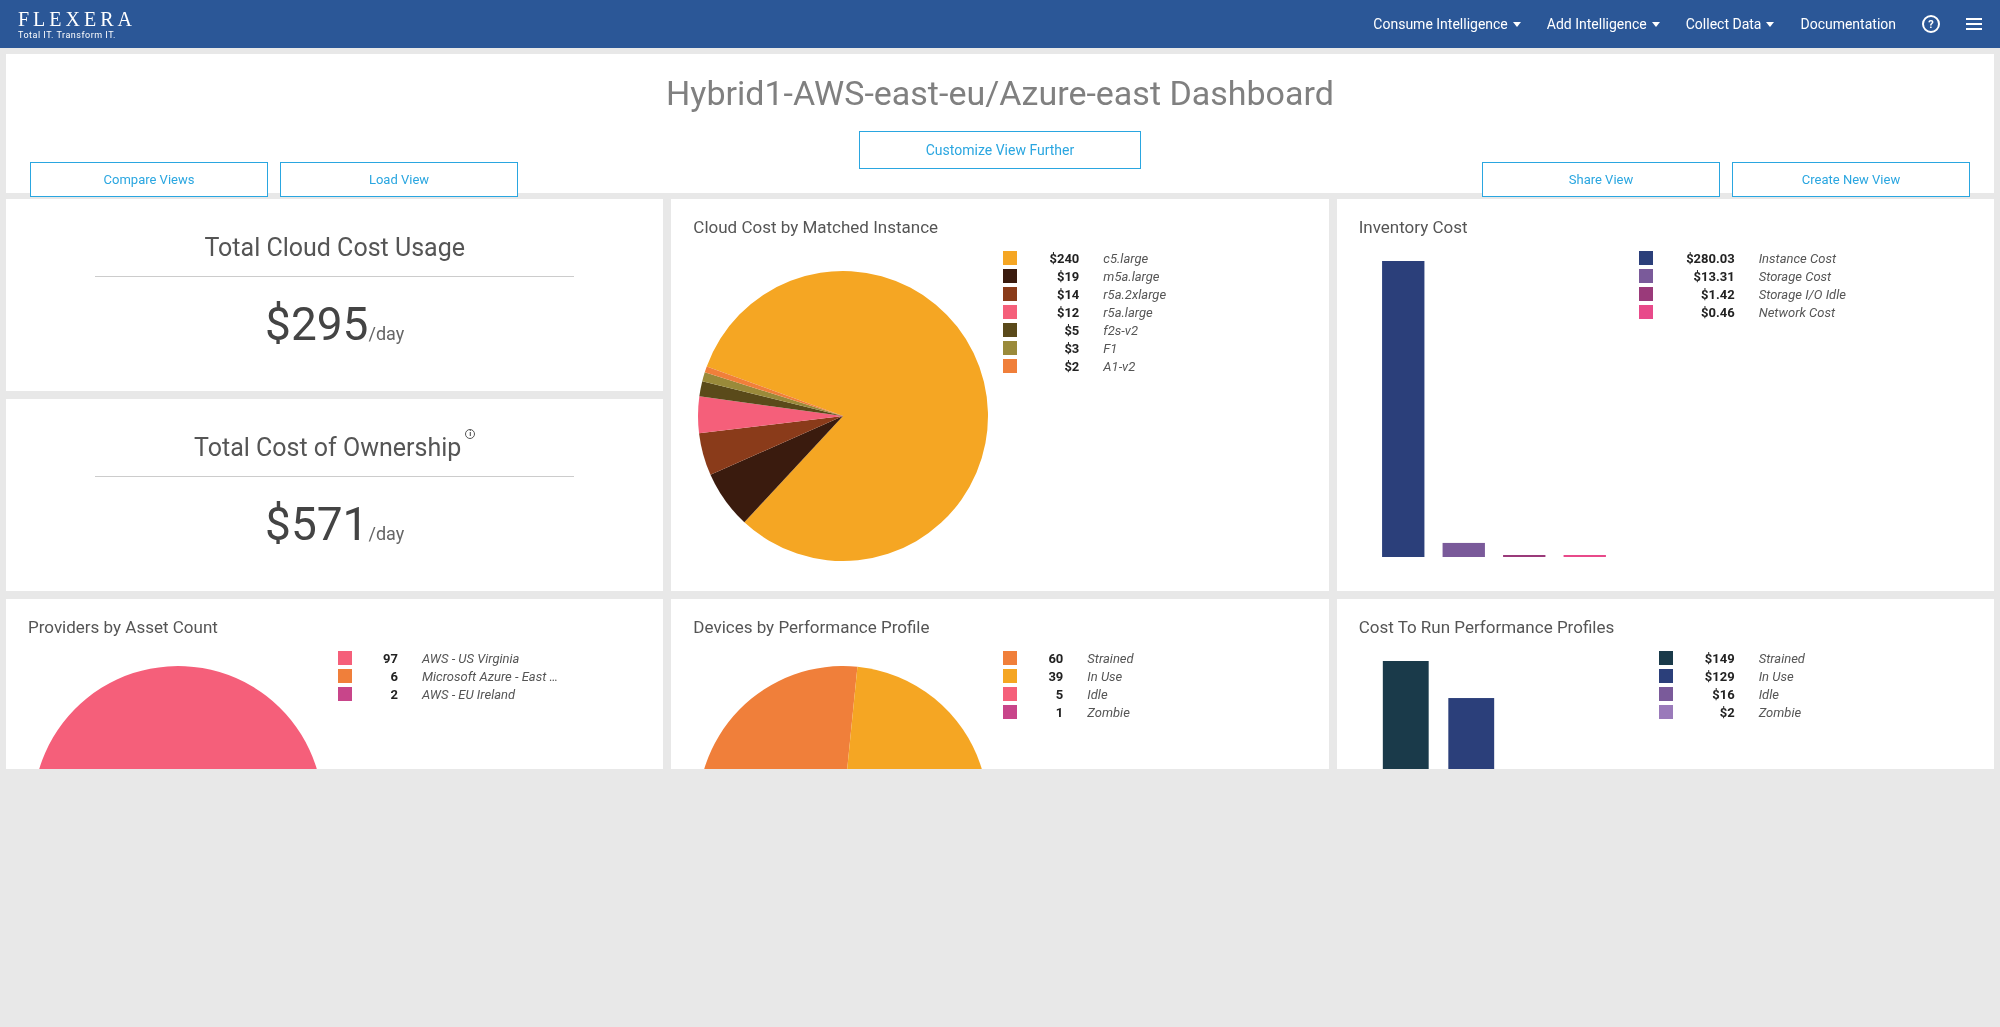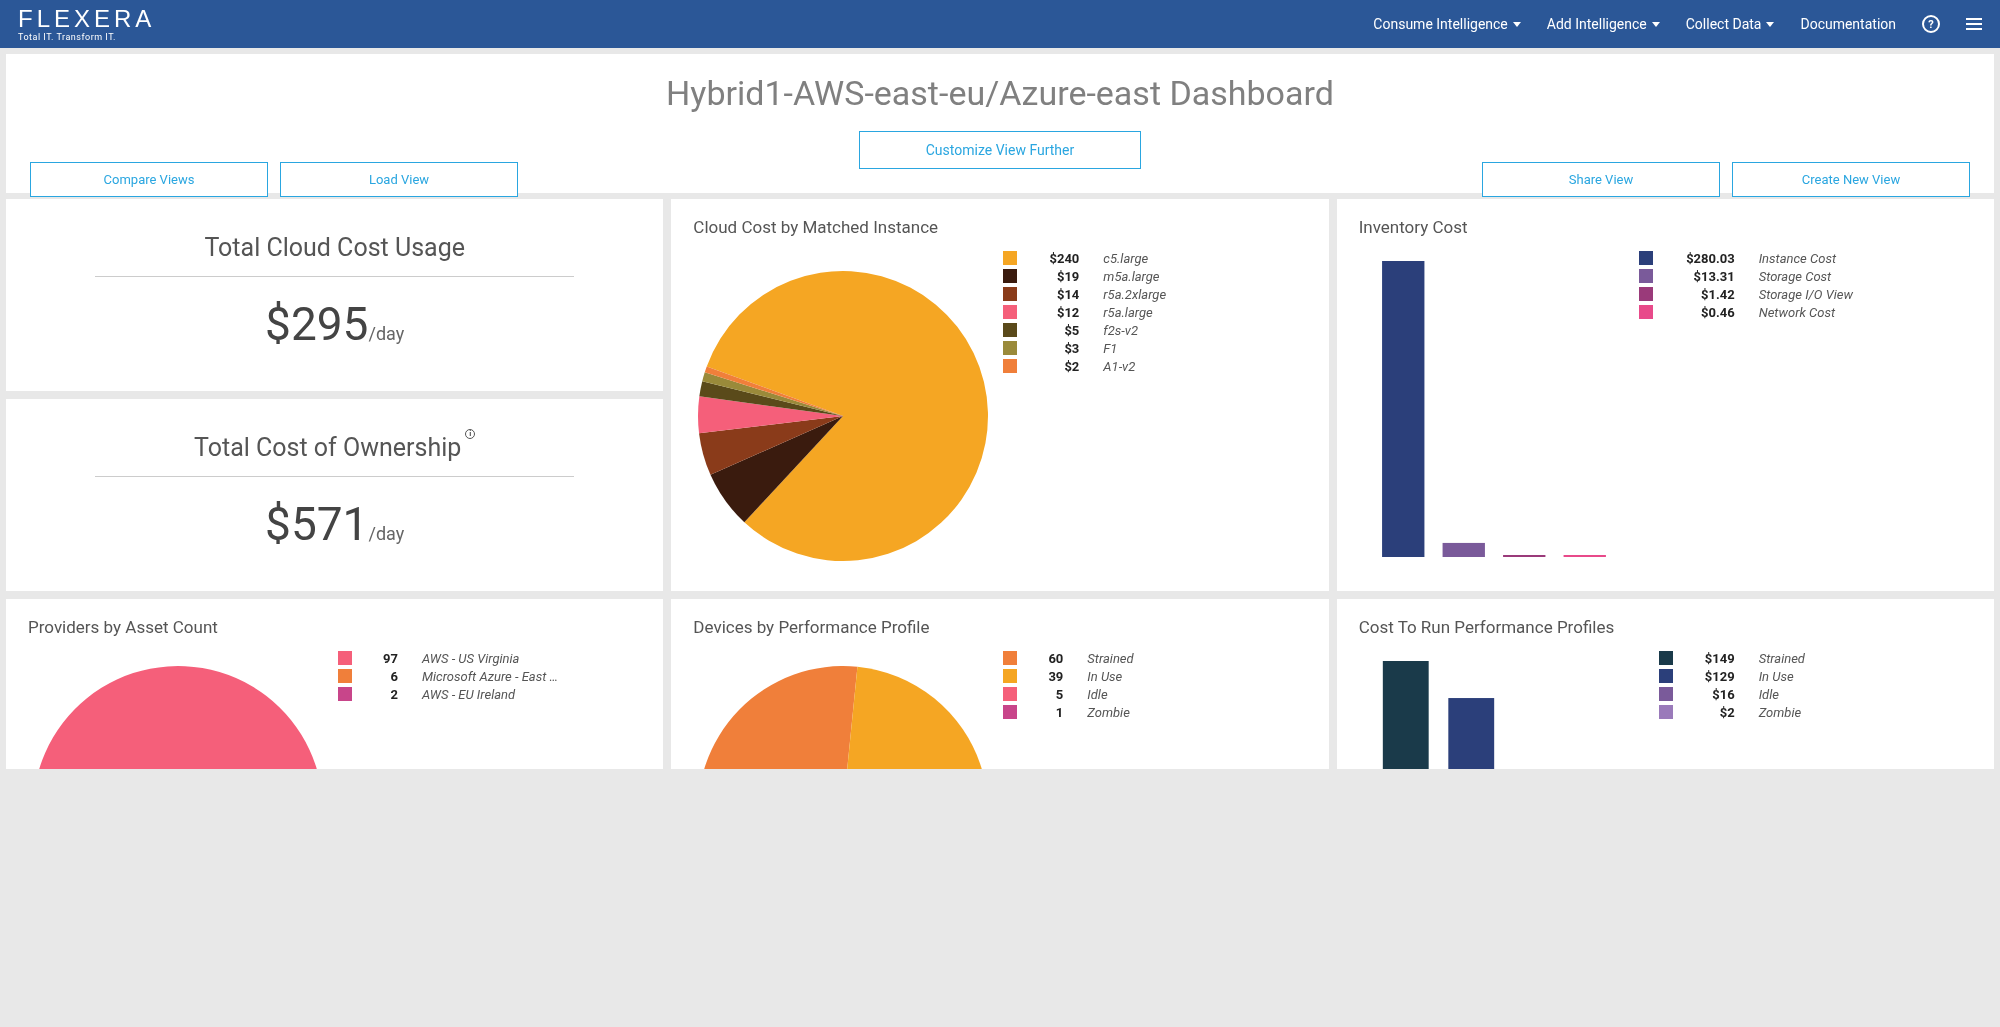--- a/index.html
+++ b/index.html
@@ -1,19 +1,19 @@
 <!DOCTYPE html>
 <html><head>
 <meta charset="utf-8">
 <style>
 * { margin: 0; padding: 0; box-sizing: border-box; }
 body { font-family: -apple-system, BlinkMacSystemFont, "Segoe UI", Roboto, Arial, sans-serif; background: #e8e8e8; color: #333; }
 .topbar { background: #2b5797; color: #fff; display: flex; align-items: center; padding: 0 18px; height: 48px; }
 .brand { display: flex; flex-direction: column; line-height: 1; }
-.brand-logo { font-size: 24px; font-weight: 400; letter-spacing: 4px; font-family: Liberation Sans, sans-serif; }
+.brand-logo { font-size: 20px; font-weight: 400; letter-spacing: 4px; font-family: Liberation Serif, serif; }
 .brand-tag { font-size: 9px; margin-top: 2px; letter-spacing: 0.5px; }
 .topnav { margin-left: auto; display: flex; align-items: center; gap: 26px; font-size: 14px; }
 .topnav-item { cursor: pointer; display: flex; align-items: center; gap: 5px; }
 .caret { width: 0; height: 0; border-left: 4px solid transparent; border-right: 4px solid transparent; border-top: 5px solid #fff; }
 .help-icon { width: 18px; height: 18px; border: 2px solid #fff; border-radius: 50%; display: flex; align-items: center; justify-content: center; font-size: 11px; font-weight: bold; }
 .menu-icon { display: flex; flex-direction: column; gap: 3px; cursor: pointer; }
 .menu-icon span { width: 16px; height: 2px; background: #fff; }
 
 .header-panel { background: #fff; margin: 6px; padding: 18px 20px 24px; position: relative; }
 .header-btns { display: flex; gap: 12px; }
@@ -179,21 +179,21 @@
             <span class="legend-lbl">Instance Cost</span>
           </div>
           <div class="legend-row">
             <span class="swatch" style="background: rgb(122, 90, 154);"></span>
             <span class="legend-val" style="min-width: 58px;">$13.31</span>
             <span class="legend-lbl">Storage Cost</span>
           </div>
           <div class="legend-row">
             <span class="swatch" style="background: rgb(154, 58, 122);"></span>
             <span class="legend-val" style="min-width: 58px;">$1.42</span>
-            <span class="legend-lbl">Storage I/O View</span>
+            <span class="legend-lbl">Storage I/O Idle</span>
           </div>
           <div class="legend-row">
             <span class="swatch" style="background: rgb(232, 74, 138);"></span>
             <span class="legend-val" style="min-width: 58px;">$0.46</span>
             <span class="legend-lbl">Network Cost</span>
           </div>
         </div>
     </div>
   </div>
 

